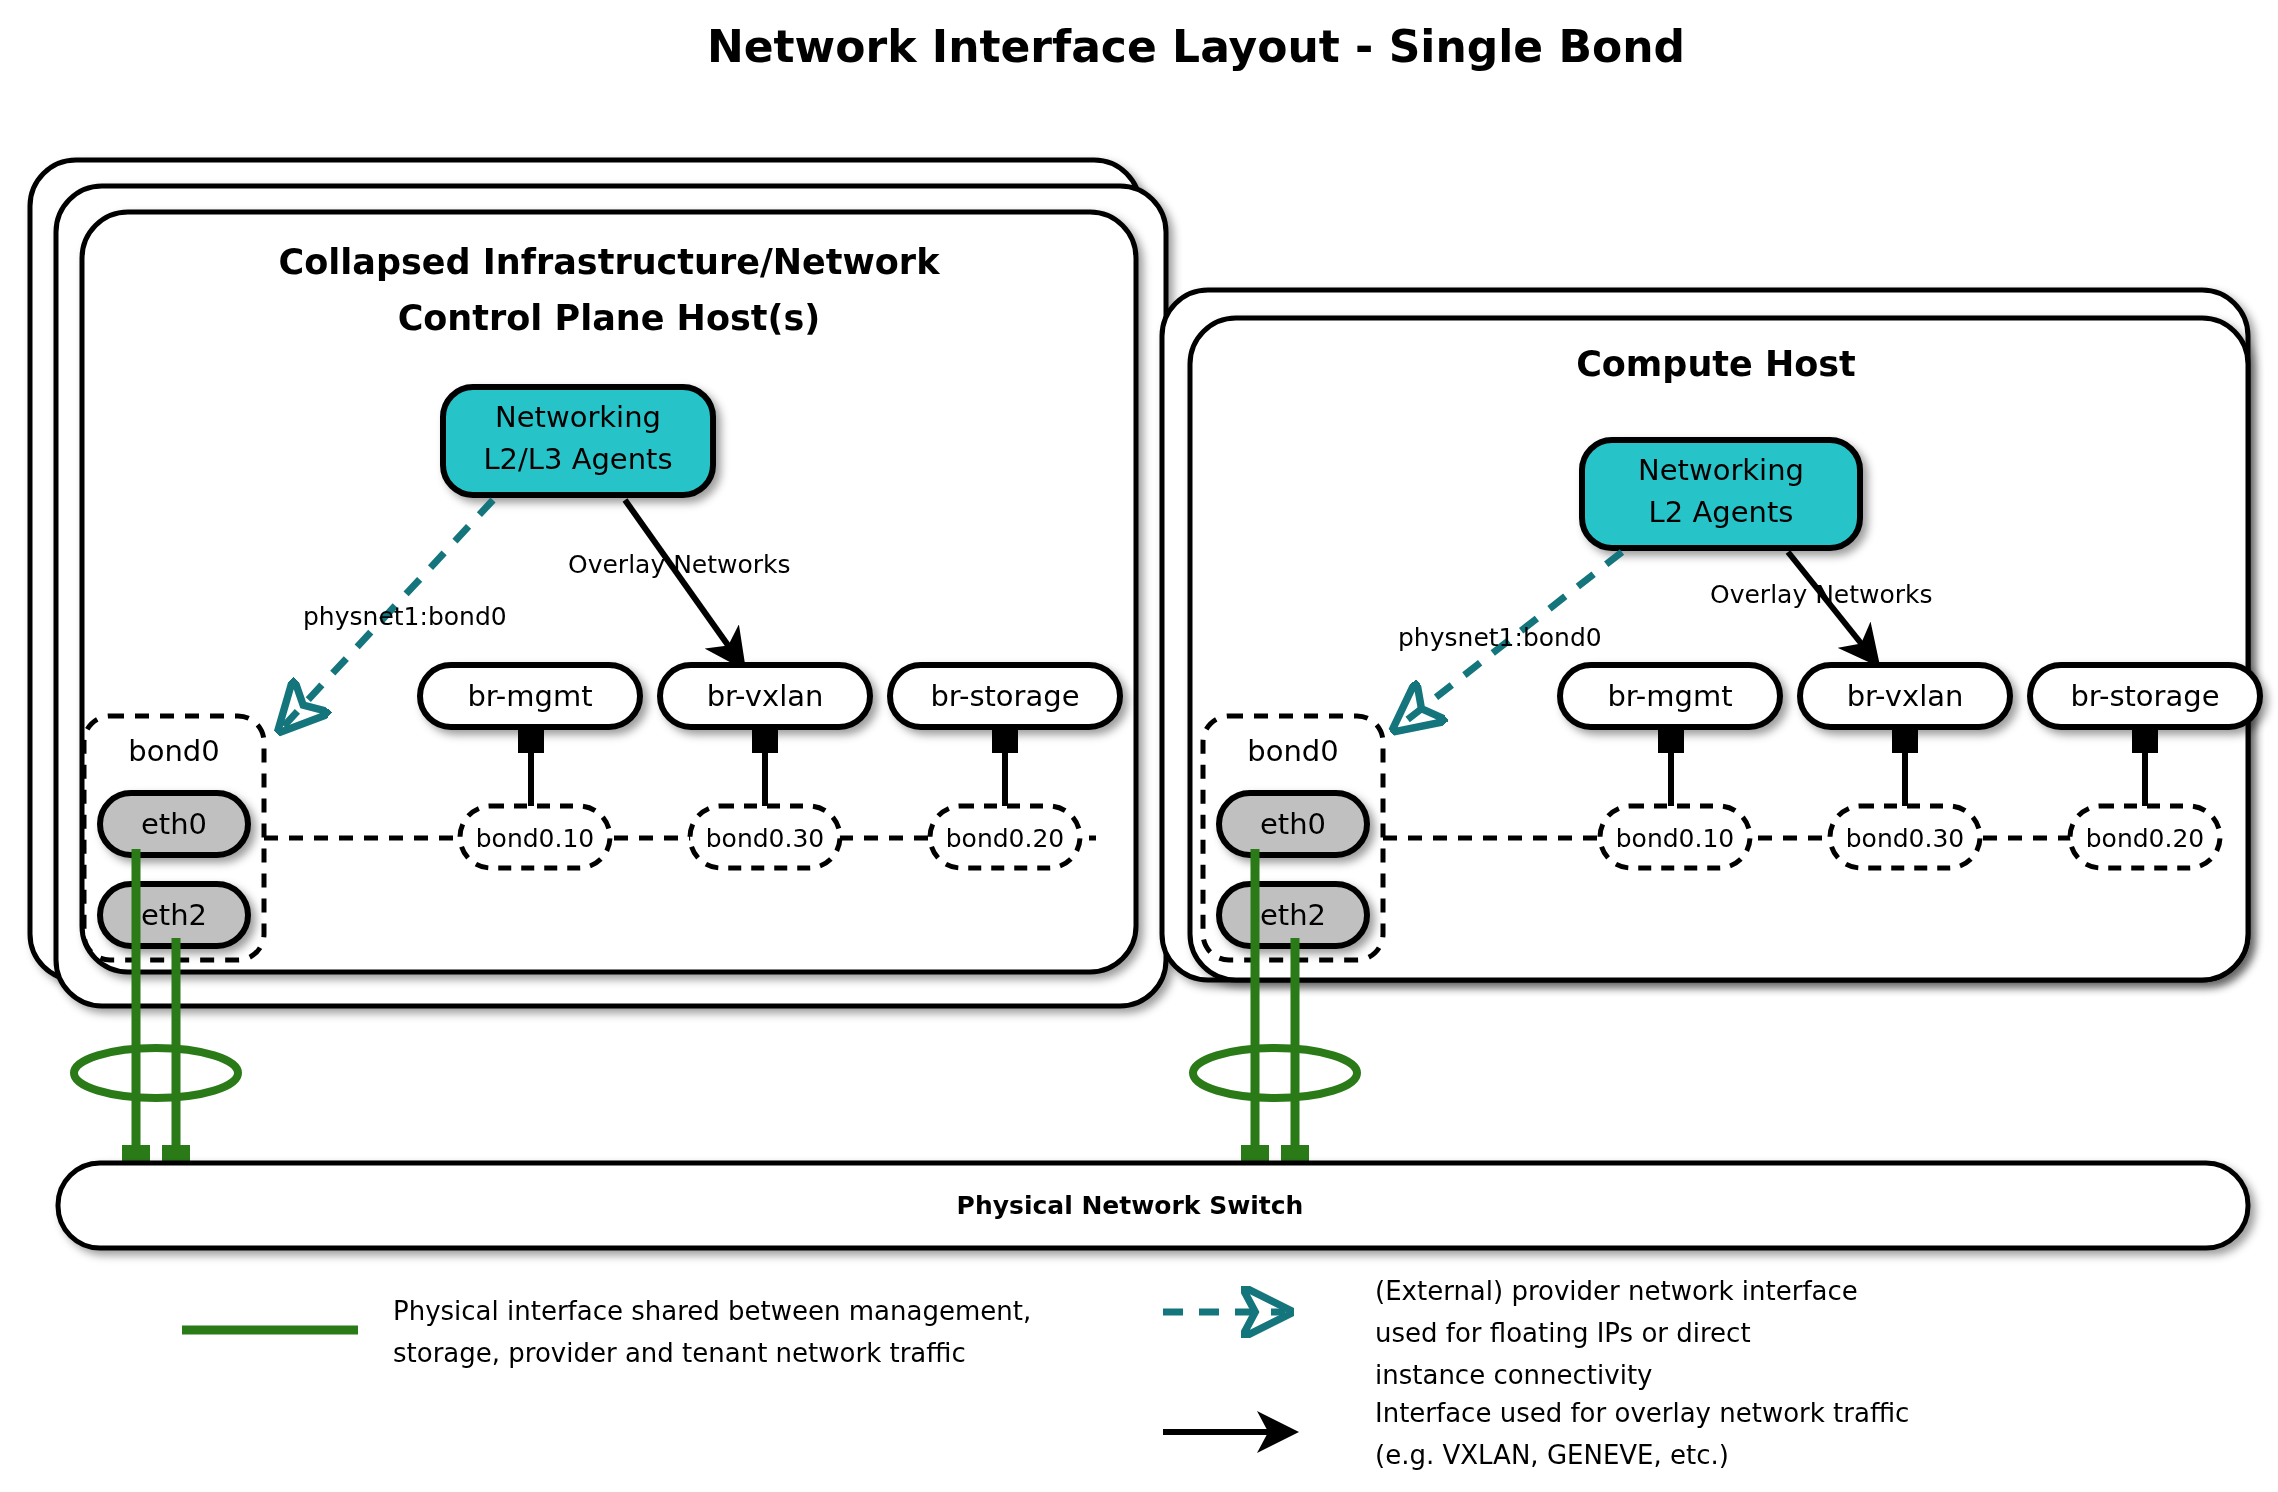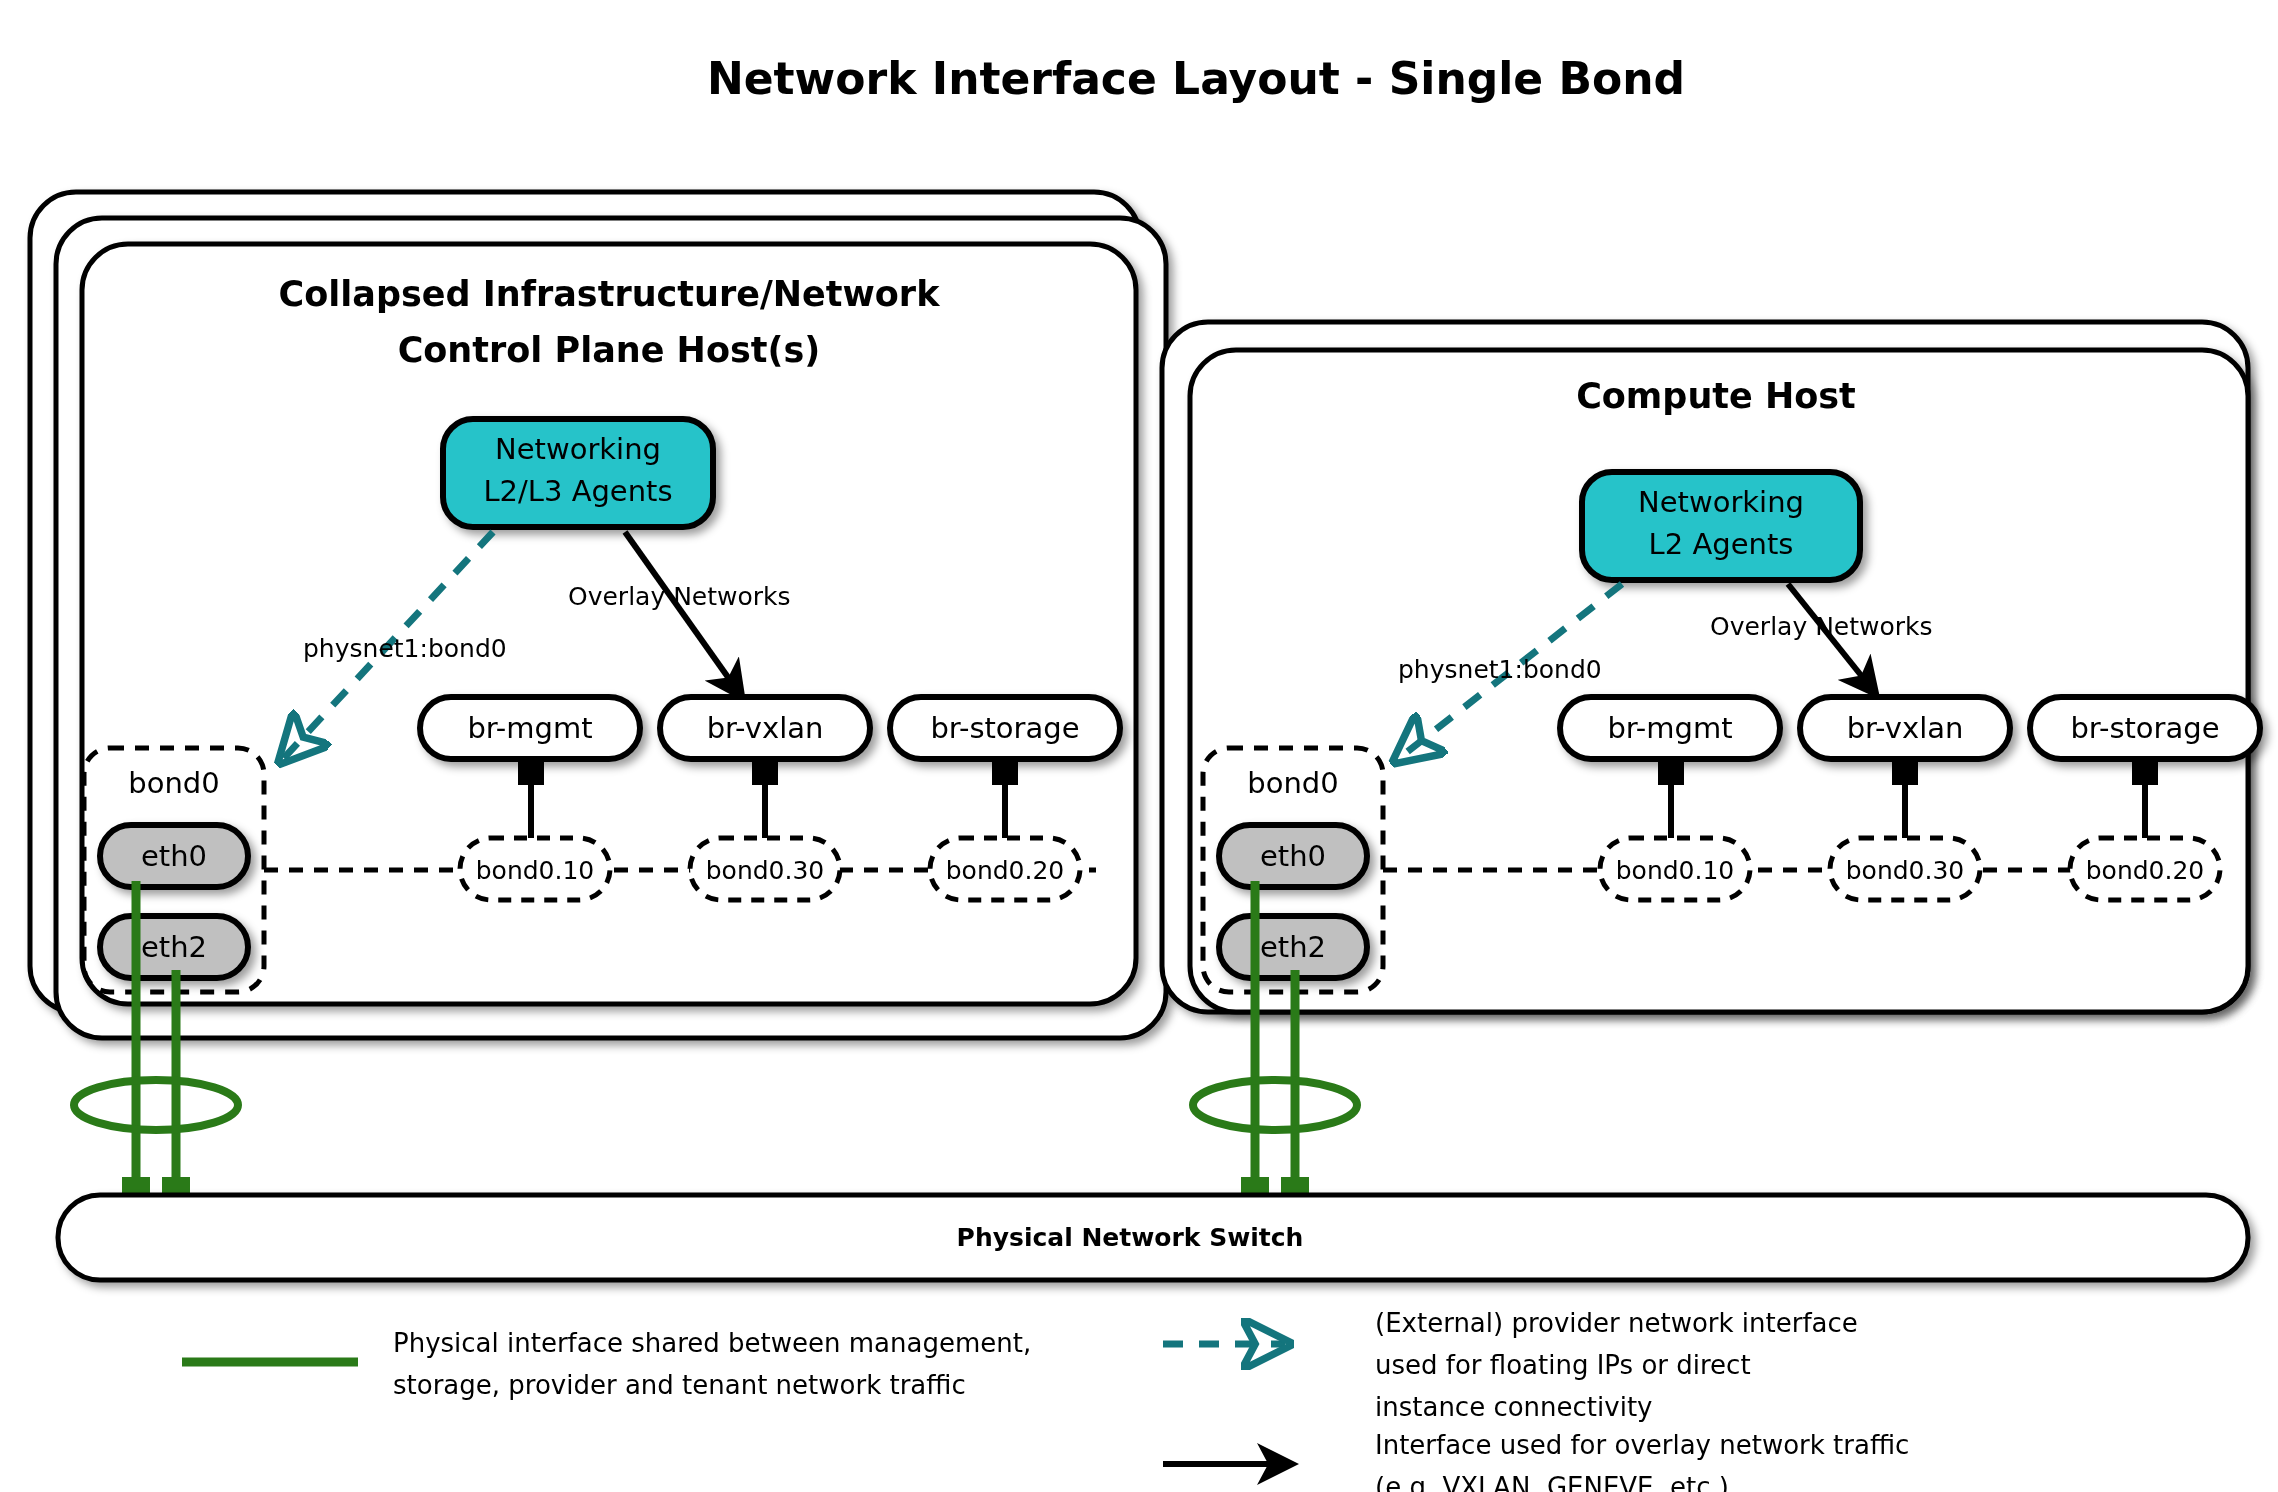--- a/index.html
+++ b/index.html
@@ -1,18 +1,18 @@
 <!DOCTYPE html>
 <html><head>
 <meta charset="utf-8">
 <style>
   html,body{margin:0;padding:0;background:#ffffff;}
   body{width:2278px;height:1492px;overflow:hidden;
        font-family:"DejaVu Sans","Liberation Sans",sans-serif;}
-  #stage{position:relative;width:2278px;height:1113px;margin-top:32px;}
+  #stage{position:relative;width:2278px;height:1113px;}
   svg#diagram{position:absolute;left:0;top:0;width:2278px;height:1492px;display:block;}
   .ttl{font-weight:bold;font-size:44px;font-family:"DejaVu Sans","Liberation Sans",sans-serif;}
   .hosttitle{font-weight:bold;font-size:35px;font-family:"DejaVu Sans","Liberation Sans",sans-serif;}
   .nodelbl{font-size:29px;font-family:"DejaVu Sans","Liberation Sans",sans-serif;}
   .vlanlbl{font-size:25px;font-family:"DejaVu Sans","Liberation Sans",sans-serif;}
   .switchlbl{font-weight:bold;font-size:25px;font-family:"DejaVu Sans","Liberation Sans",sans-serif;}
   .legendtxt{font-size:26px;font-family:"DejaVu Sans","Liberation Sans",sans-serif;}
   .edgelbl{font-size:25px;font-family:"DejaVu Sans","Liberation Sans",sans-serif;}
   .hostshell{fill:#ffffff;stroke:#000000;stroke-width:5;}
   .dashbox{fill:none;stroke:#000000;stroke-width:5;stroke-dasharray:14 11;}

